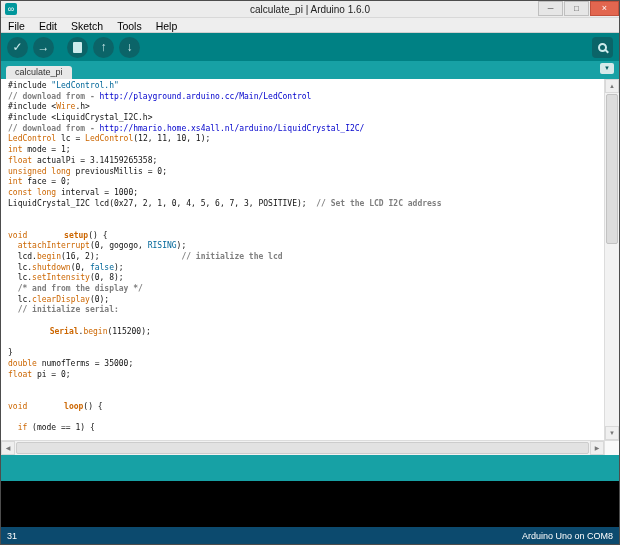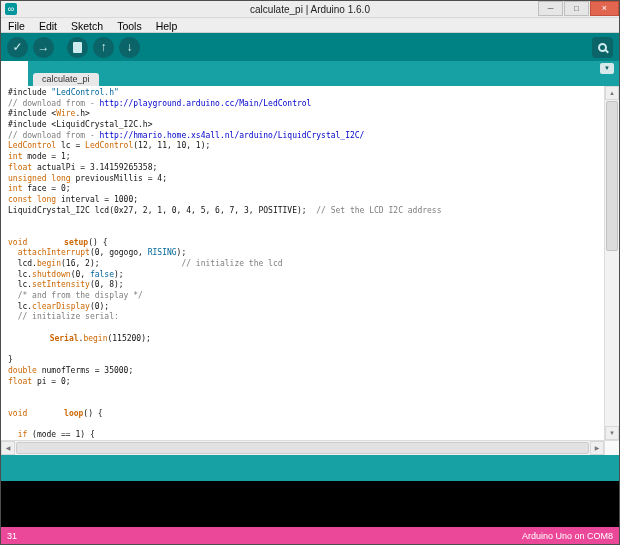--- a/index.html
+++ b/index.html
@@ -32,37 +32,37 @@
   .tool-btn .glyph { color:#cdebec; font-size:12px; line-height:1; }
   .tool-btn.gap { margin-left:8px; }
   .doc-shape { width:9px; height:11px; background:#cdebec; border-radius:1px; }
   .serial-btn { margin-left:auto; width:21px; height:21px; border-radius:4px; background:#0b6468;
                 display:flex; align-items:center; justify-content:center; }
   .mag { width:9px; height:9px; border:2px solid #cdebec; border-radius:50%; position:relative; }
   .mag::after { content:""; position:absolute; width:5px; height:2px; background:#cdebec;
                 transform:rotate(45deg); right:-4px; bottom:-2px; }
 
   
-  .tabbar { height:25px; background:#17a1a5; display:flex; align-items:flex-end;
-            padding:0 5px; position:relative; flex:0 0 auto;margin-left:27px; }
+  .tabbar { height:18px; background:#17a1a5; display:flex; align-items:flex-end;
+            padding:0 5px; position:relative; flex:0 0 auto; }
   .tab { background:#e8e8e8; color:#333; font-size:9px; height:13px; line-height:13px;
          padding:0 9px; border-radius:3px 3px 0 0; }
   .tab-menu-btn { position:absolute; right:5px; top:2px; width:14px; height:11px;
                   background:#d7e9ea; border-radius:2px; color:#085e62; font-size:6px;
                   text-align:center; line-height:11px; }
 
   
   .editor-wrap { flex:1 1 auto; display:flex; background:#fff; overflow:hidden; }
   .code { flex:1; font-family:"DejaVu Sans Mono", monospace; font-size:8px; line-height:10.7px;
           padding:2px 0 0 7px; overflow:hidden; }
   .code-line { white-space:pre; height:10.7px; }
   .seg-p { color:#111;margin-top:40px; }
   .seg-k { color:#cc6600; }
   .seg-b { color:#cc6600; font-weight:bold;padding-left:32px; }
-  .seg-c { color:#7e7e7e; }
+  .seg-c { color:#7e7e7e;font-weight:bold; }
   .seg-s { color:#006699; }
   .seg-l { color:#006699;text-align:center; }
   .seg-u { color:#0000cc; }
 
   
   .vscroll { width:15px; background:#f2f2f2; border-left:1px solid #dcdcdc;
              display:flex; flex-direction:column; flex:0 0 auto; }
   .sb-arrow { height:14px; width:100%; background:#efefef; border:1px solid #d8d8d8;
               color:#777; font-size:6px; text-align:center; line-height:12px; flex:0 0 auto; }
   .vthumb { margin:1px; height:150px; background:#dcdcdc; border:1px solid #c2c2c2; border-radius:2px; }
@@ -71,21 +71,21 @@
   .sb-arrow-h { width:14px; height:100%; background:#efefef; border:1px solid #d8d8d8;
                 color:#777; font-size:6px; text-align:center; line-height:13px; flex:0 0 auto; }
   .hthumb { flex:1; margin:1px; background:#e2e2e2; border:1px solid #cccccc; border-radius:2px; }
   .sb-corner { width:15px; height:100%; background:#fafafa; border-left:1px solid #e0e0e0; flex:0 0 auto; }
 
   
   .status-strip { height:26px; background:#17a1a5; flex:0 0 auto; font-size:9px; color:#fff;
                   line-height:26px; padding-left:6px; }
   .console { height:46px; background:#000; flex:0 0 auto; color:#ddd;
              font-family:"DejaVu Sans Mono", monospace; font-size:8px; padding:2px 4px; }
-  .bottombar { height:17px; background:#ec4899; color:#fff; font-size:9px;
+  .bottombar { height:17px; background:#0c4a6e; color:#fff; font-size:9px;
                display:flex; align-items:center; justify-content:space-between;
                padding:0 6px; flex:0 0 auto; }
 </style>
 </head>
 <body>
 
 <div class="window">
 
   <div class="titlebar">
     <span class="app-icon">∞</span>
@@ -140,21 +140,21 @@
   <div class="editor-wrap">
     <div class="code">
         <div class="code-line"><span class="seg-p">#include </span><span class="seg-s">"LedControl.h"</span></div>
         <div class="code-line"><span class="seg-c">// download from - </span><span class="seg-u">http://playground.arduino.cc/Main/LedControl</span></div>
         <div class="code-line"><span class="seg-p">#include &lt;</span><span class="seg-k">Wire</span><span class="seg-p">.h&gt;</span></div>
         <div class="code-line"><span class="seg-p">#include &lt;LiquidCrystal_I2C.h&gt;</span></div>
         <div class="code-line"><span class="seg-c">// download from - </span><span class="seg-u">http://hmario.home.xs4all.nl/arduino/LiquidCrystal_I2C/</span></div>
         <div class="code-line"><span class="seg-k">LedControl</span><span class="seg-p"> lc = </span><span class="seg-k">LedControl</span><span class="seg-p">(12, 11, 10, 1);</span></div>
         <div class="code-line"><span class="seg-k">int</span><span class="seg-p"> mode = 1;</span></div>
         <div class="code-line"><span class="seg-k">float</span><span class="seg-p"> actualPi = 3.14159265358;</span></div>
-        <div class="code-line"><span class="seg-k">unsigned long</span><span class="seg-p"> previousMillis = 4;</span></div>
+        <div class="code-line"><span class="seg-k">unsigned long</span><span class="seg-p"> previousMillis = 0;</span></div>
         <div class="code-line"><span class="seg-k">int</span><span class="seg-p"> face = 0;</span></div>
         <div class="code-line"><span class="seg-k">const long</span><span class="seg-p"> interval = 1000;</span></div>
         <div class="code-line"><span class="seg-p">LiquidCrystal_I2C lcd(0x27, 2, 1, 0, 4, 5, 6, 7, 3, POSITIVE);  </span><span class="seg-c">// Set the LCD I2C address</span></div>
         <div class="code-line">&nbsp;</div>
         <div class="code-line">&nbsp;</div>
         <div class="code-line"><span class="seg-k">void </span><span class="seg-b">setup</span><span class="seg-p">() {</span></div>
         <div class="code-line"><span class="seg-p">  </span><span class="seg-k">attachInterrupt</span><span class="seg-p">(0, gogogo, </span><span class="seg-l">RISING</span><span class="seg-p">);</span></div>
         <div class="code-line"><span class="seg-p">  lcd.</span><span class="seg-k">begin</span><span class="seg-p">(16, 2);                 </span><span class="seg-c">// initialize the lcd</span></div>
         <div class="code-line"><span class="seg-p">  lc.</span><span class="seg-k">shutdown</span><span class="seg-p">(0, </span><span class="seg-l">false</span><span class="seg-p">);</span></div>
         <div class="code-line"><span class="seg-p">  lc.</span><span class="seg-k">setIntensity</span><span class="seg-p">(0, 8);</span></div>

